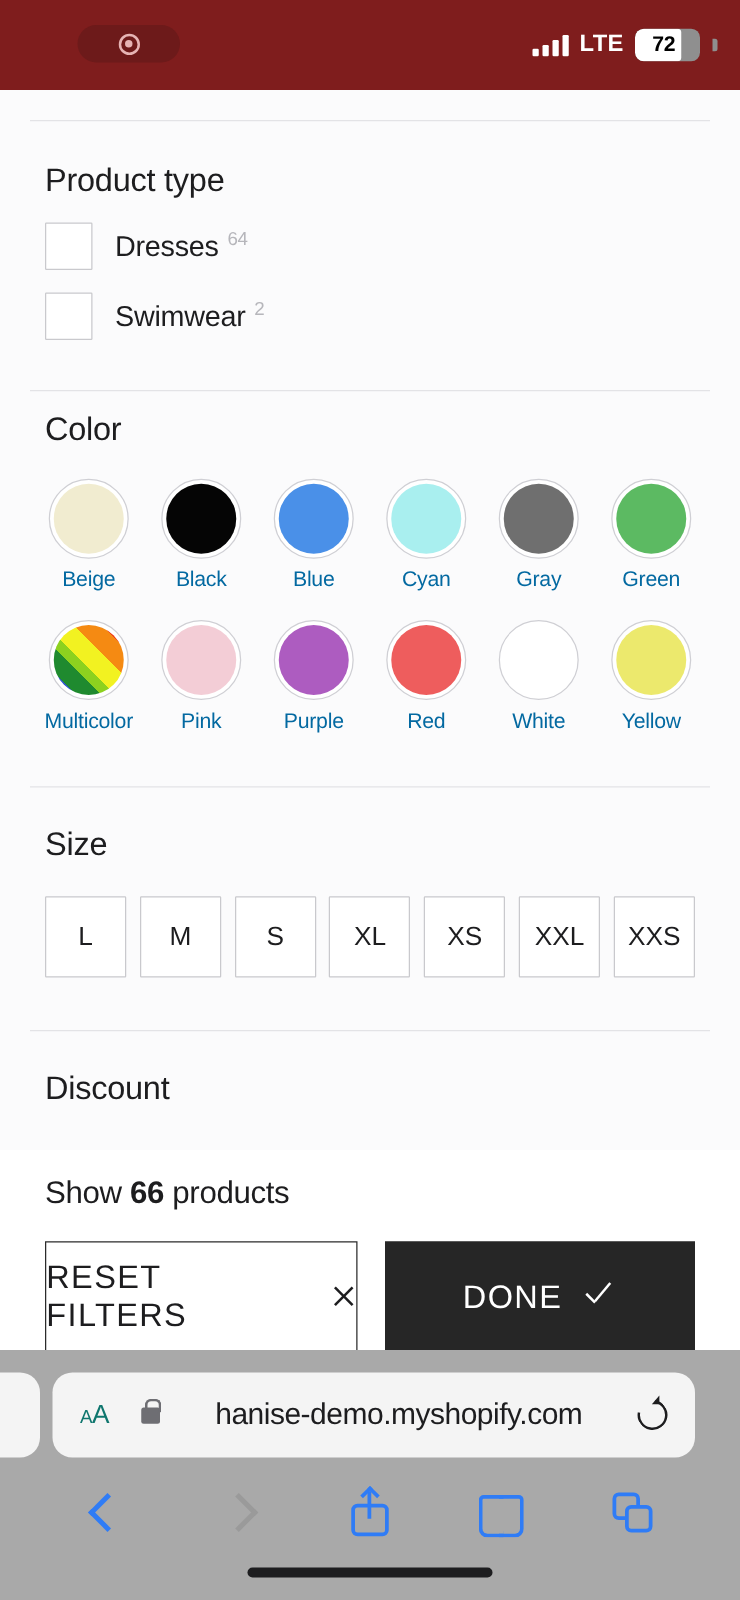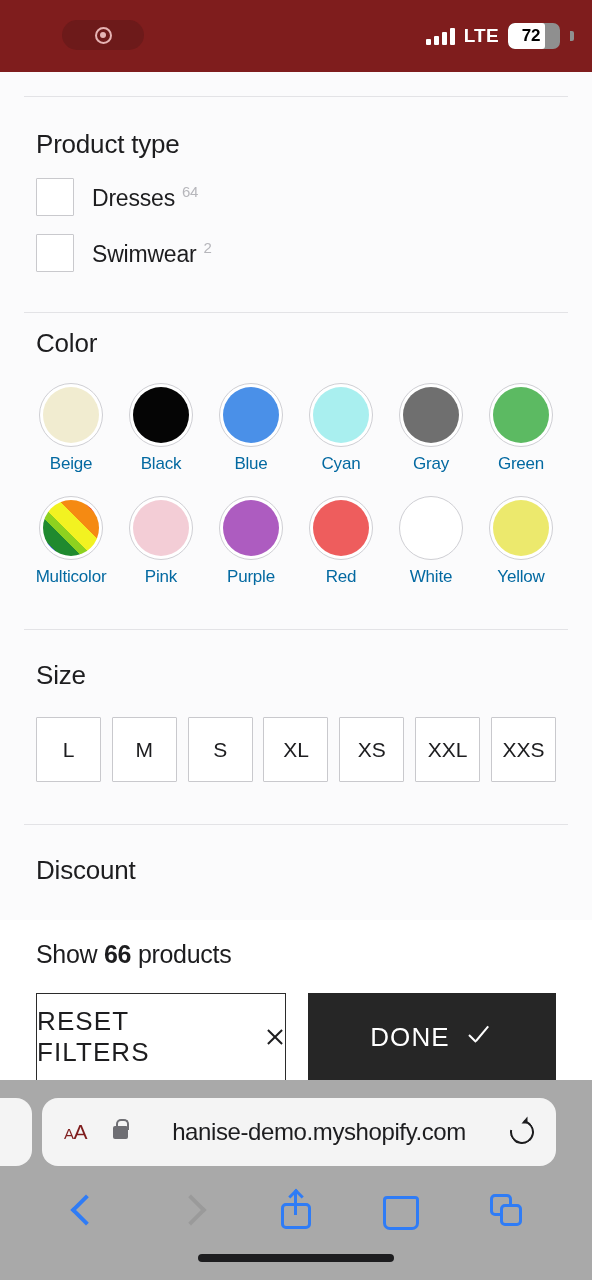--- a/index.html
+++ b/index.html
@@ -149,21 +149,21 @@
   }
   .tab-peek{
     position:absolute; left:-38px; top:18px; width:70px; height:68px;
     background:#f4f4f4; border-radius:16px;
   }
   .urlbar{
     position:absolute; left:42px; top:18px; width:514px; height:68px;
     background:#f4f4f4; border-radius:16px;
     display:flex; align-items:center; padding:0 22px;
   }
-  .aa{ font-size:21px; color:#7f1d1d; letter-spacing:-.5px; flex:0 0 auto; }
+  .aa{ font-size:21px; color:#0f766e; letter-spacing:-.5px; flex:0 0 auto; }
   .aa small{ font-size:15px; }
   .lock{
     position:relative; width:15px; height:13px; background:#6e6e73;
     border-radius:2px; margin-left:26px; flex:0 0 auto;
   }
   .lock::before{
     content:""; position:absolute; left:3px; top:-7px; width:9px; height:9px;
     border:2px solid #6e6e73; border-bottom:none; border-radius:5px 5px 0 0;
   }
   .url-text{

